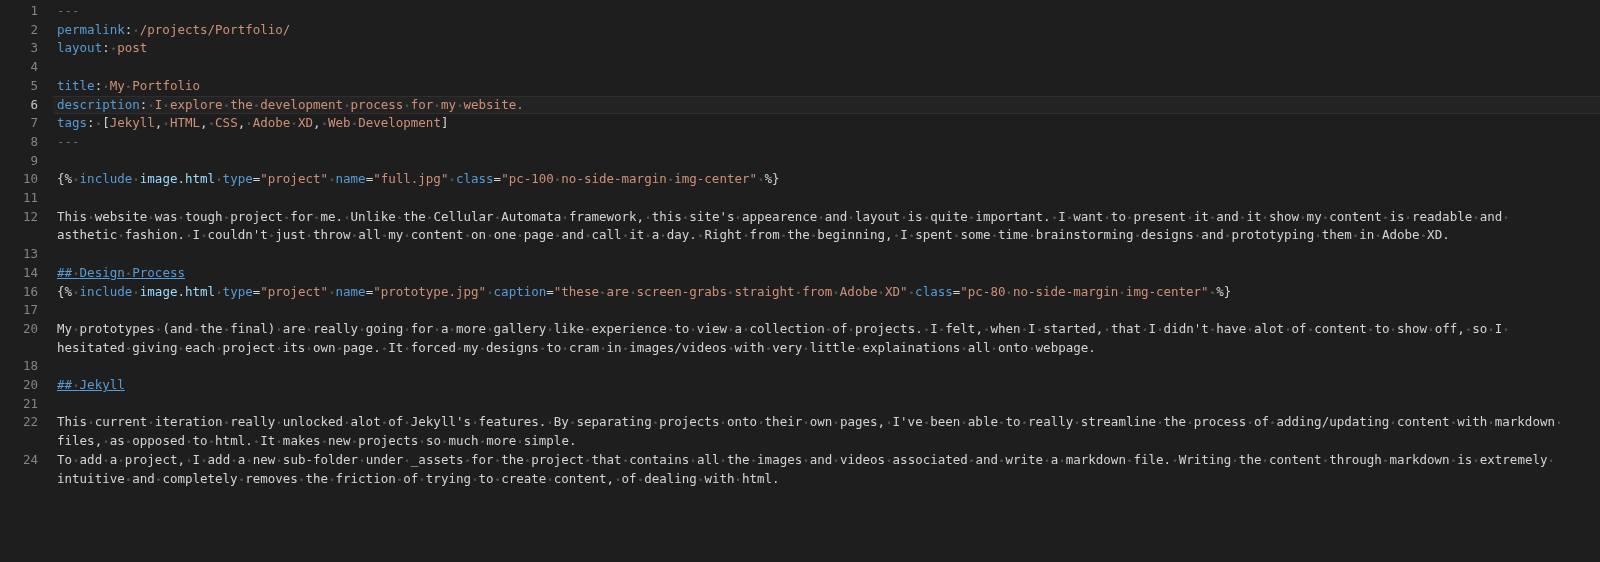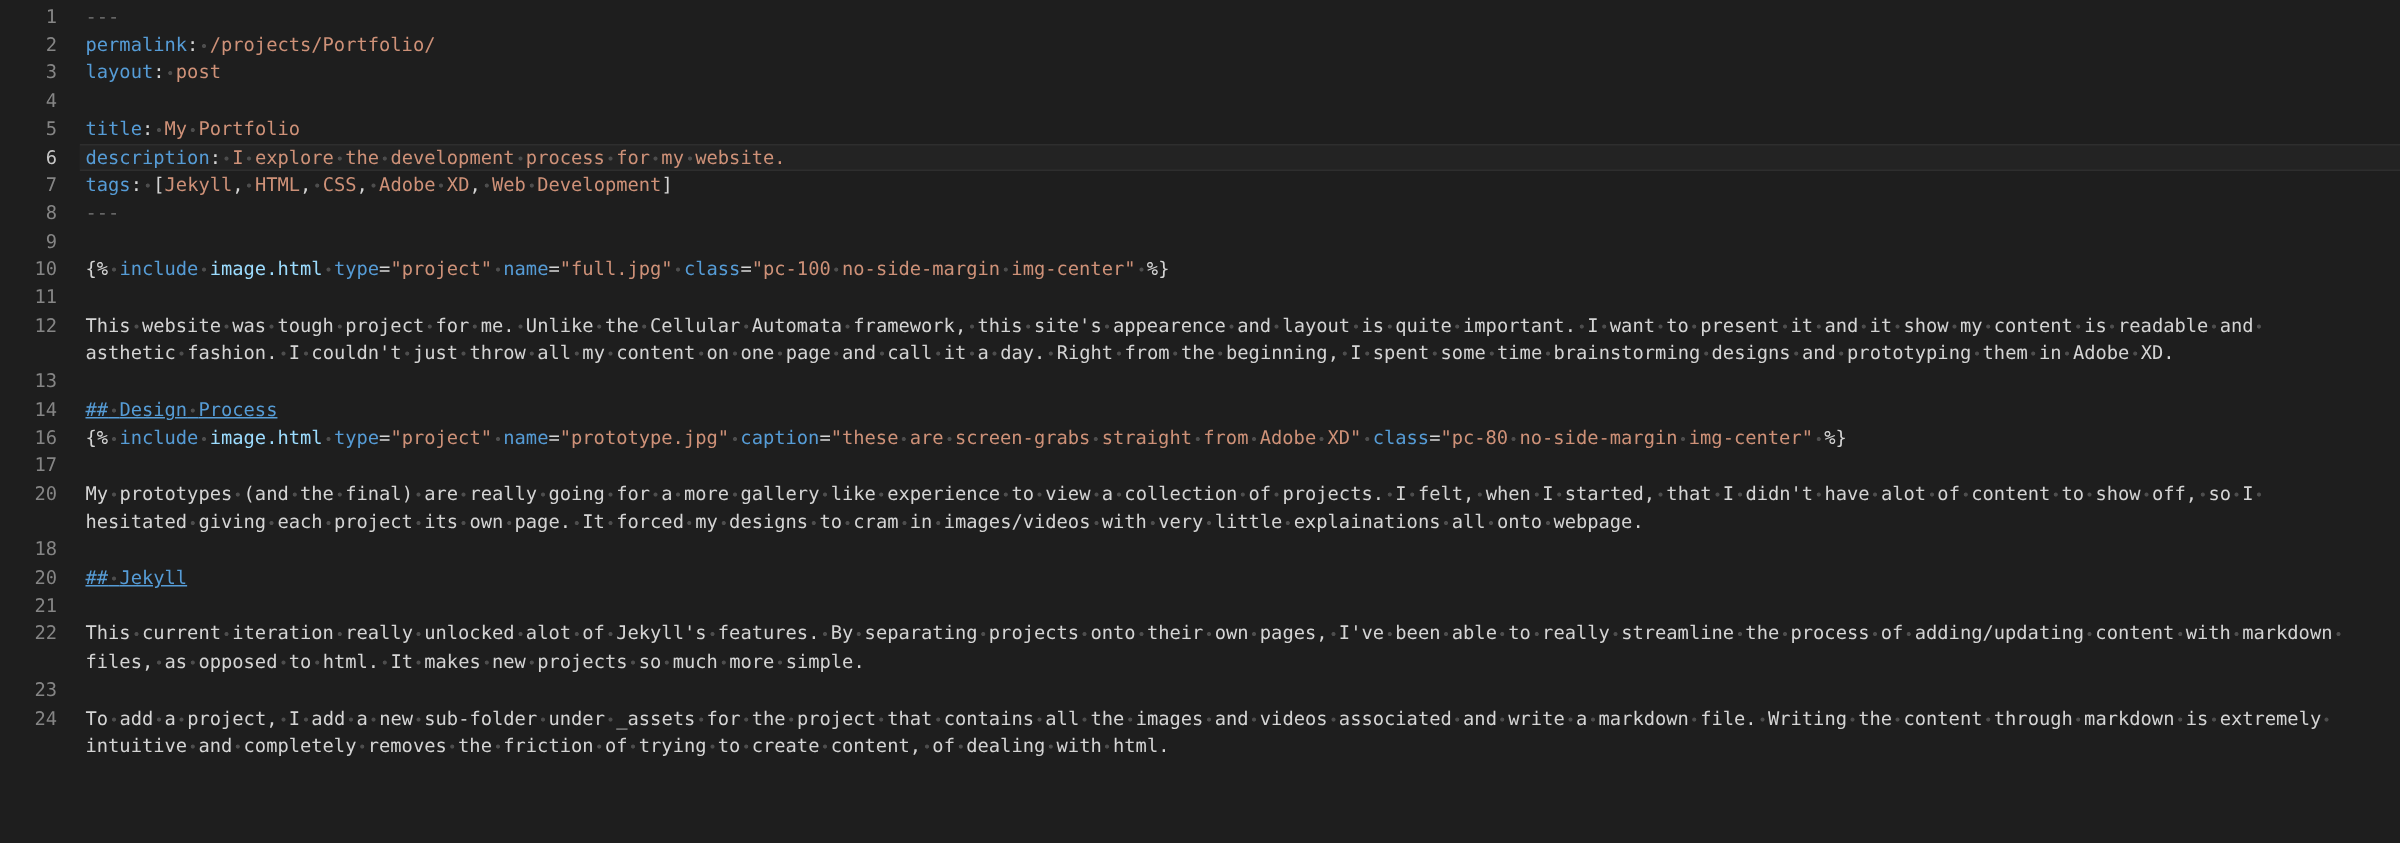--- a/index.html
+++ b/index.html
@@ -162,24 +162,18 @@
         <div class="code-text"></div>
       </div>
     </div>
     <div class="row">
       <div class="gutter">22</div>
       <div class="code">
         <div class="code-text"><span class="tok-text">This<span class="sp"> </span>current<span class="sp"> </span>iteration<span class="sp"> </span>really<span class="sp"> </span>unlocked<span class="sp"> </span>alot<span class="sp"> </span>of<span class="sp"> </span>Jekyll's<span class="sp"> </span>features.<span class="sp"> </span>By<span class="sp"> </span>separating<span class="sp"> </span>projects<span class="sp"> </span>onto<span class="sp"> </span>their<span class="sp"> </span>own<span class="sp"> </span>pages,<span class="sp"> </span>I've<span class="sp"> </span>been<span class="sp"> </span>able<span class="sp"> </span>to<span class="sp"> </span>really<span class="sp"> </span>streamline<span class="sp"> </span>the<span class="sp"> </span>process<span class="sp"> </span>of<span class="sp"> </span>adding/updating<span class="sp"> </span>content<span class="sp"> </span>with<span class="sp"> </span>markdown<span class="sp"> </span>files,<span class="sp"> </span>as<span class="sp"> </span>opposed<span class="sp"> </span>to<span class="sp"> </span>html.<span class="sp"> </span>It<span class="sp"> </span>makes<span class="sp"> </span>new<span class="sp"> </span>projects<span class="sp"> </span>so<span class="sp"> </span>much<span class="sp"> </span>more<span class="sp"> </span>simple.</span></div>
       </div>
     </div>
     <div class="row">
-      <div class="gutter">23</div>
-      <div class="code">
-        <div class="code-text"></div>
-      </div>
-    </div>
-    <div class="row">
       <div class="gutter">24</div>
       <div class="code">
         <div class="code-text"><span class="tok-text">To<span class="sp"> </span>add<span class="sp"> </span>a<span class="sp"> </span>project,<span class="sp"> </span>I<span class="sp"> </span>add<span class="sp"> </span>a<span class="sp"> </span>new<span class="sp"> </span>sub-folder<span class="sp"> </span>under<span class="sp"> </span>_assets<span class="sp"> </span>for<span class="sp"> </span>the<span class="sp"> </span>project<span class="sp"> </span>that<span class="sp"> </span>contains<span class="sp"> </span>all<span class="sp"> </span>the<span class="sp"> </span>images<span class="sp"> </span>and<span class="sp"> </span>videos<span class="sp"> </span>associated<span class="sp"> </span>and<span class="sp"> </span>write<span class="sp"> </span>a<span class="sp"> </span>markdown<span class="sp"> </span>file.<span class="sp"> </span>Writing<span class="sp"> </span>the<span class="sp"> </span>content<span class="sp"> </span>through<span class="sp"> </span>markdown<span class="sp"> </span>is<span class="sp"> </span>extremely<span class="sp"> </span>intuitive<span class="sp"> </span>and<span class="sp"> </span>completely<span class="sp"> </span>removes<span class="sp"> </span>the<span class="sp"> </span>friction<span class="sp"> </span>of<span class="sp"> </span>trying<span class="sp"> </span>to<span class="sp"> </span>create<span class="sp"> </span>content,<span class="sp"> </span>of<span class="sp"> </span>dealing<span class="sp"> </span>with<span class="sp"> </span>html.</span></div>
       </div>
     </div>
   </div>
 
 </body></html>

